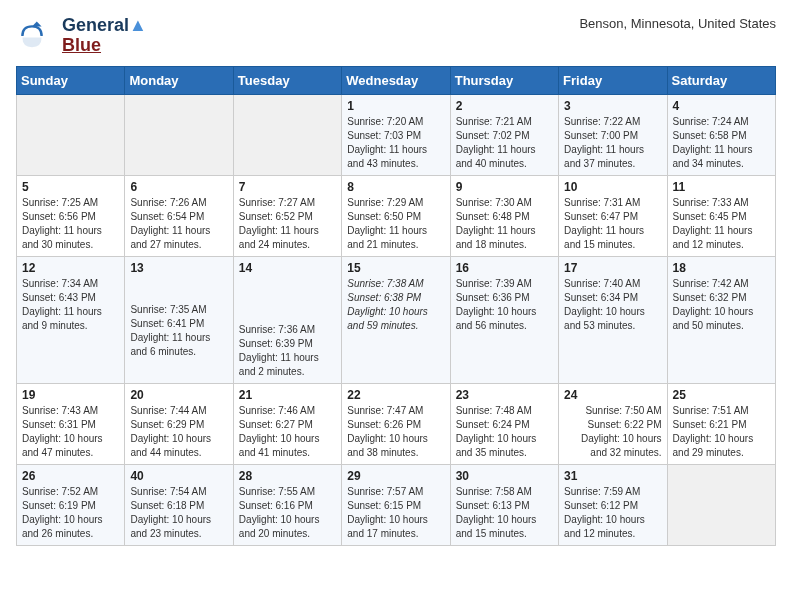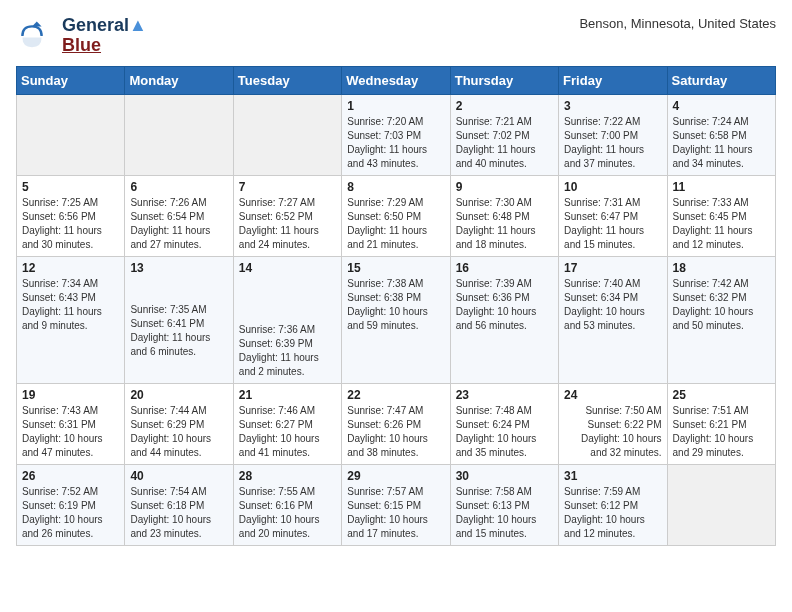--- a/index.html
+++ b/index.html
@@ -226,21 +226,21 @@
         </td>
         <td>
           <span class="day-num">14</span>
           <div class="day-info" style="white-space: pre-line; margin-top: 48px;">Sunrise: 7:36 AM
 Sunset: 6:39 PM
 Daylight: 11 hours
 and 2 minutes.</div>
         </td>
         <td>
           <span class="day-num">15</span>
-          <div class="day-info" style="white-space: pre-line;">Sunrise: 7:38 AM
+          <div class="day-info" style="white-space: pre-line; font-style: italic;">Sunrise: 7:38 AM
 Sunset: 6:38 PM
 Daylight: 10 hours
 and 59 minutes.</div>
         </td>
         <td>
           <span class="day-num">16</span>
           <div class="day-info" style="white-space: pre-line;">Sunrise: 7:39 AM
 Sunset: 6:36 PM
 Daylight: 10 hours
 and 56 minutes.</div>

